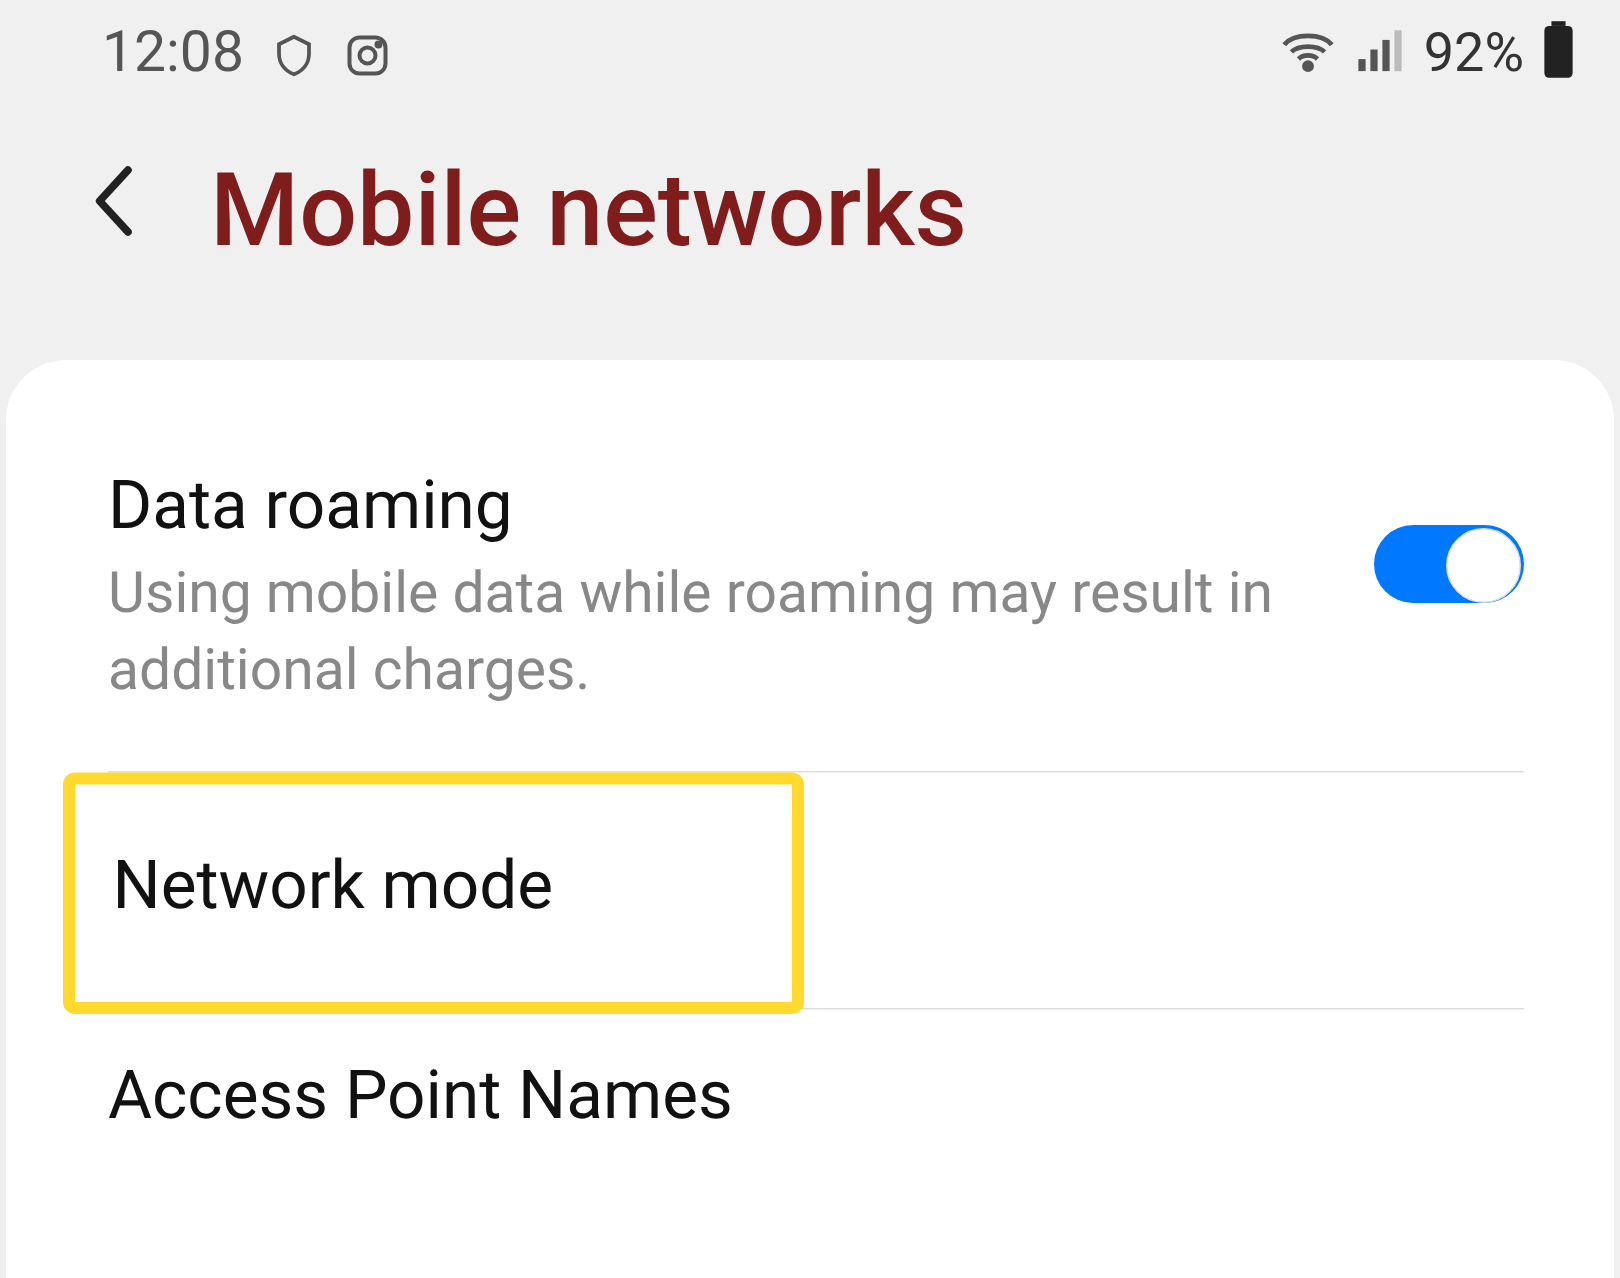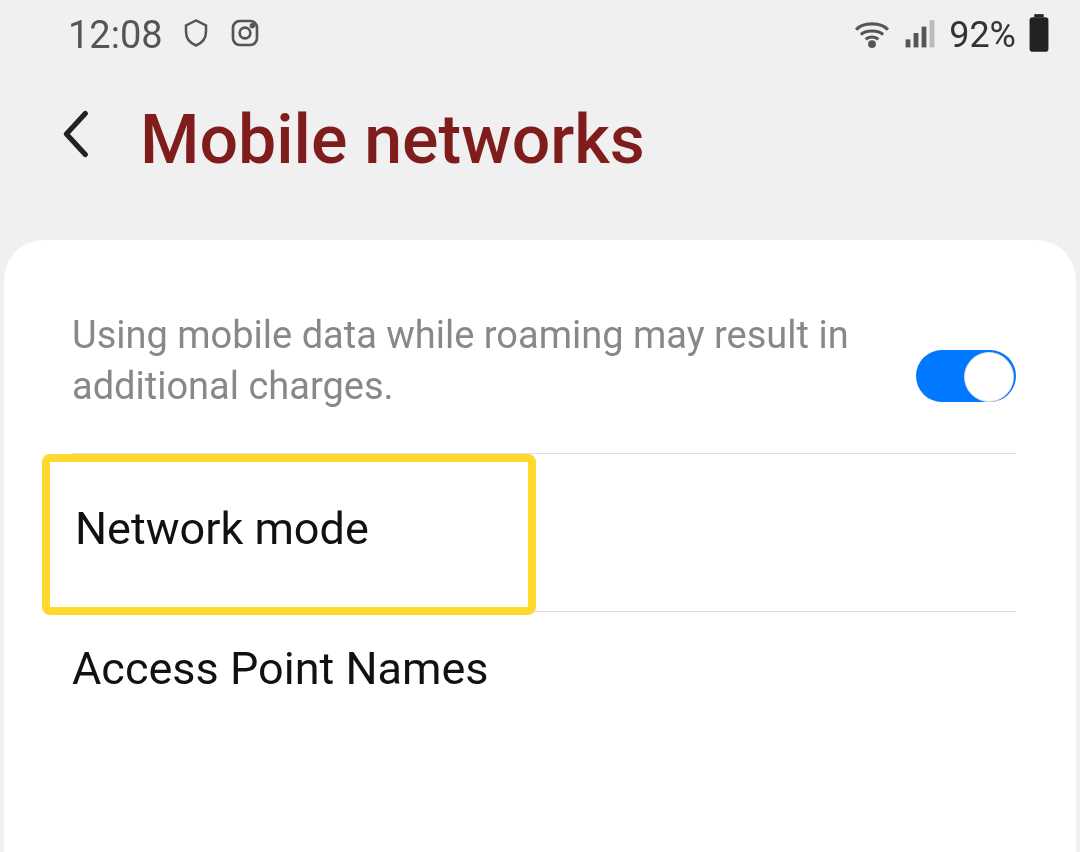--- a/index.html
+++ b/index.html
@@ -16,21 +16,21 @@
     }
     .status-bar {
       display: flex;
       justify-content: space-between;
       align-items: center;
       padding: 20px 30px 20px 68px;
       height: 70px;
     }
     .status-left {
       display: flex;
-      align-items: center;
+      align-items: flex-end;
       gap: 18px;
     }
     .status-time {
       font-size: 38px;
       color: #555;
       font-weight: 400;
     }
     .status-icon-small {
       color: #555;
     }
@@ -187,20 +187,21 @@
     </svg>
   </span>
   <h1 class="page-title">Mobile networks</h1>
 </div>
 
 <div class="content-card">
 
   <div class="setting-item">
     <div class="setting-row">
       <div class="setting-text">
+        <div class="setting-title">Data roaming</div>
         <div class="setting-subtitle">Using mobile data while roaming may result in additional charges.</div>
       </div>
       <div class="toggle"></div>
     </div>
   </div>
 
   <div class="divider"></div>
 
   <div class="setting-item highlighted">
     <div class="setting-title">Network mode</div>

